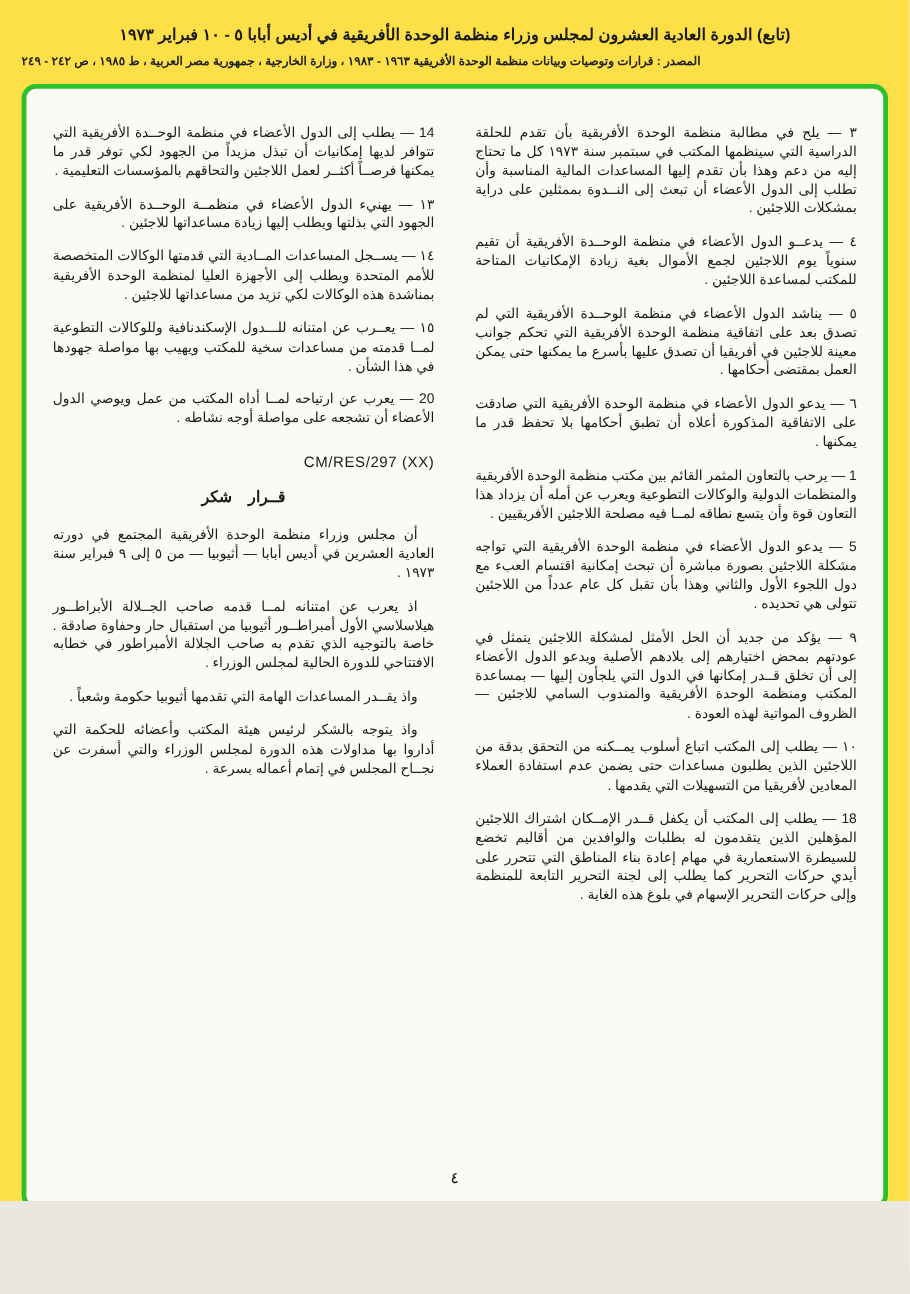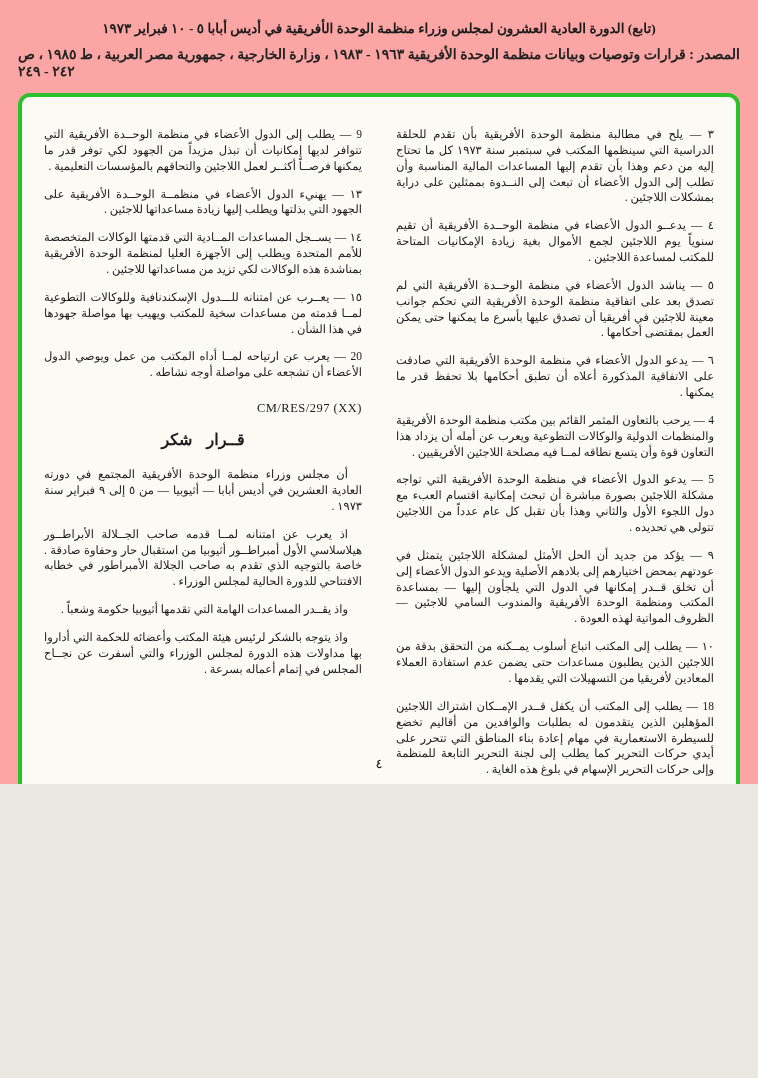--- a/index.html
+++ b/index.html
@@ -1,46 +1,46 @@
 <!DOCTYPE html>
 <html lang="ar"><head>
 <meta charset="utf-8">
 <style>
   html,body{margin:0;padding:0;background:#e9e7e0;}
   .page{
-    width:758px;height:784px;margin:0 auto;position:relative;
-    background:#fca5a5;box-sizing:border-box;overflow:hidden;
-    font-family:Liberation Serif, serif;color:#1b1b1b;
+    width:758px;height:1001px;margin:0 auto;position:relative;
+    background:#fde047;box-sizing:border-box;overflow:hidden;
+    font-family:Liberation Sans, sans-serif;color:#1b1b1b;
   }
   .header{padding-top:20px;direction:rtl;}
   .header-title{
     text-align:center;font-weight:bold;font-size:13.5px;letter-spacing:.2px;
   }
   .source-line{
-    direction:rtl;text-align:left;font-size:14px;font-weight:bold;
+    direction:rtl;text-align:left;font-size:10px;font-weight:bold;
     margin:9px 18px 0 18px;color:#222;
   }
   .content-frame{
     margin:13px 18px 0 18px;height:938px;box-sizing:border-box;
     border:4px solid #2cc12c;border-radius:12px;
     padding:30px 22px 24px 22px;overflow:hidden;background:#fbfaf5;
   }
   .columns{display:flex;direction:rtl;gap:34px;height:100%;}
   .col{flex:1;min-width:0;}
   .para{
     direction:rtl;text-align:justify;font-size:11.5px;line-height:1.38;
     margin:0 0 12px 0;
   }
   .para.indent{text-indent:14px;}
   .res-ref{
     direction:ltr;text-align:right;font-size:12.5px;letter-spacing:.5px;
     margin:20px 0 14px 0;
   }
   .res-title{
-    direction:rtl;text-align:center;font-weight:bold;font-size:16px;
+    direction:rtl;text-align:center;font-weight:bold;font-size:13px;
     word-spacing:10px;margin:0 0 18px 0;
   }
   .page-number{
     position:absolute;left:0;right:0;bottom:12px;text-align:center;
     font-size:13px;color:#111;
   }
 </style>
 </head>
 <body>
 
@@ -52,29 +52,29 @@
   </div>
 
   <div class="content-frame">
     <div class="columns">
 
       <div class="col">
         <p class="para">٣ — يلح في مطالبة منظمة الوحدة الأفريقية بأن تقدم للحلقة الدراسية التي سينظمها المكتب في سبتمبر سنة ١٩٧٣ كل ما تحتاج إليه من دعم وهذا بأن تقدم إليها المساعدات المالية المناسبة وأن تطلب إلى الدول الأعضاء أن تبعث إلى النــدوة بممثلين على دراية بمشكلات اللاجئين .</p>
         <p class="para">٤ — يدعــو الدول الأعضاء في منظمة الوحــدة الأفريقية أن تقيم سنوياً يوم اللاجئين لجمع الأموال بغية زيادة الإمكانيات المتاحة للمكتب لمساعدة اللاجئين .</p>
         <p class="para">٥ — يناشد الدول الأعضاء في منظمة الوحــدة الأفريقية التي لم تصدق بعد على اتفاقية منظمة الوحدة الأفريقية التي تحكم جوانب معينة للاجئين في أفريقيا أن تصدق عليها بأسرع ما يمكنها حتى يمكن العمل بمقتضى أحكامها .</p>
         <p class="para">٦ — يدعو الدول الأعضاء في منظمة الوحدة الأفريقية التي صادقت على الاتفاقية المذكورة أعلاه أن تطبق أحكامها بلا تحفظ قدر ما يمكنها .</p>
-        <p class="para">4 — يرحب بالتعاون المثمر القائم بين مكتب منظمة الوحدة الأفريقية والمنظمات الدولية والوكالات التطوعية ويعرب عن أمله أن يزداد هذا التعاون قوة وأن يتسع نطاقه لمــا فيه مصلحة اللاجئين الأفريقيين .</p>
+        <p class="para">1 — يرحب بالتعاون المثمر القائم بين مكتب منظمة الوحدة الأفريقية والمنظمات الدولية والوكالات التطوعية ويعرب عن أمله أن يزداد هذا التعاون قوة وأن يتسع نطاقه لمــا فيه مصلحة اللاجئين الأفريقيين .</p>
         <p class="para">5 — يدعو الدول الأعضاء في منظمة الوحدة الأفريقية التي تواجه مشكلة اللاجئين بصورة مباشرة أن تبحث إمكانية اقتسام العبء مع دول اللجوء الأول والثاني وهذا بأن تقبل كل عام عدداً من اللاجئين تتولى هي تحديده .</p>
         <p class="para">٩ — يؤكد من جديد أن الحل الأمثل لمشكلة اللاجئين يتمثل في عودتهم بمحض اختيارهم إلى بلادهم الأصلية ويدعو الدول الأعضاء إلى أن تخلق قــدر إمكانها في الدول التي يلجأون إليها — بمساعدة المكتب ومنظمة الوحدة الأفريقية والمندوب السامي للاجئين — الظروف المواتية لهذه العودة .</p>
         <p class="para">١٠ — يطلب إلى المكتب اتباع أسلوب يمــكنه من التحقق بدقة من اللاجئين الذين يطلبون مساعدات حتى يضمن عدم استفادة العملاء المعادين لأفريقيا من التسهيلات التي يقدمها .</p>
         <p class="para">18 — يطلب إلى المكتب أن يكفل قــدر الإمــكان اشتراك اللاجئين المؤهلين الذين يتقدمون له بطلبات والوافدين من أقاليم تخضع للسيطرة الاستعمارية في مهام إعادة بناء المناطق التي تتحرر على أيدي حركات التحرير كما يطلب إلى لجنة التحرير التابعة للمنظمة وإلى حركات التحرير الإسهام في بلوغ هذه الغاية .</p>
       </div>
 
       <div class="col">
-        <p class="para">9 — يطلب إلى الدول الأعضاء في منظمة الوحــدة الأفريقية التي تتوافر لديها إمكانيات أن تبذل مزيداً من الجهود لكي توفر قدر ما يمكنها فرصــاً أكثــر لعمل اللاجئين والتحاقهم بالمؤسسات التعليمية .</p>
+        <p class="para">14 — يطلب إلى الدول الأعضاء في منظمة الوحــدة الأفريقية التي تتوافر لديها إمكانيات أن تبذل مزيداً من الجهود لكي توفر قدر ما يمكنها فرصــاً أكثــر لعمل اللاجئين والتحاقهم بالمؤسسات التعليمية .</p>
         <p class="para">١٣ — يهنيء الدول الأعضاء في منظمــة الوحــدة الأفريقية على الجهود التي بذلتها ويطلب إليها زيادة مساعداتها للاجئين .</p>
         <p class="para">١٤ — يســجل المساعدات المــادية التي قدمتها الوكالات المتخصصة للأمم المتحدة ويطلب إلى الأجهزة العليا لمنظمة الوحدة الأفريقية بمناشدة هذه الوكالات لكي تزيد من مساعداتها للاجئين .</p>
         <p class="para">١٥ — يعــرب عن امتنانه للـــدول الإسكندنافية وللوكالات التطوعية لمــا قدمته من مساعدات سخية للمكتب ويهيب بها مواصلة جهودها في هذا الشأن .</p>
         <p class="para">20 — يعرب عن ارتياحه لمــا أداه المكتب من عمل ويوصي الدول الأعضاء أن تشجعه على مواصلة أوجه نشاطه .</p>
 
         <div class="res-ref">CM/RES/297 (XX)</div>
         <div class="res-title">قــرار شكر</div>
 
         <p class="para indent">أن مجلس وزراء منظمة الوحدة الأفريقية المجتمع في دورته العادية العشرين في أديس أبابا — أثيوبيا — من ٥ إلى ٩ فبراير سنة ١٩٧٣ .</p>
         <p class="para indent">اذ يعرب عن امتنانه لمــا قدمه صاحب الجــلالة الأبراطــور هيلاسلاسي الأول أمبراطــور أثيوبيا من استقبال حار وحفاوة صادقة . خاصة بالتوجيه الذي تقدم به صاحب الجلالة الأمبراطور في خطابه الافتتاحي للدورة الحالية لمجلس الوزراء .</p>

